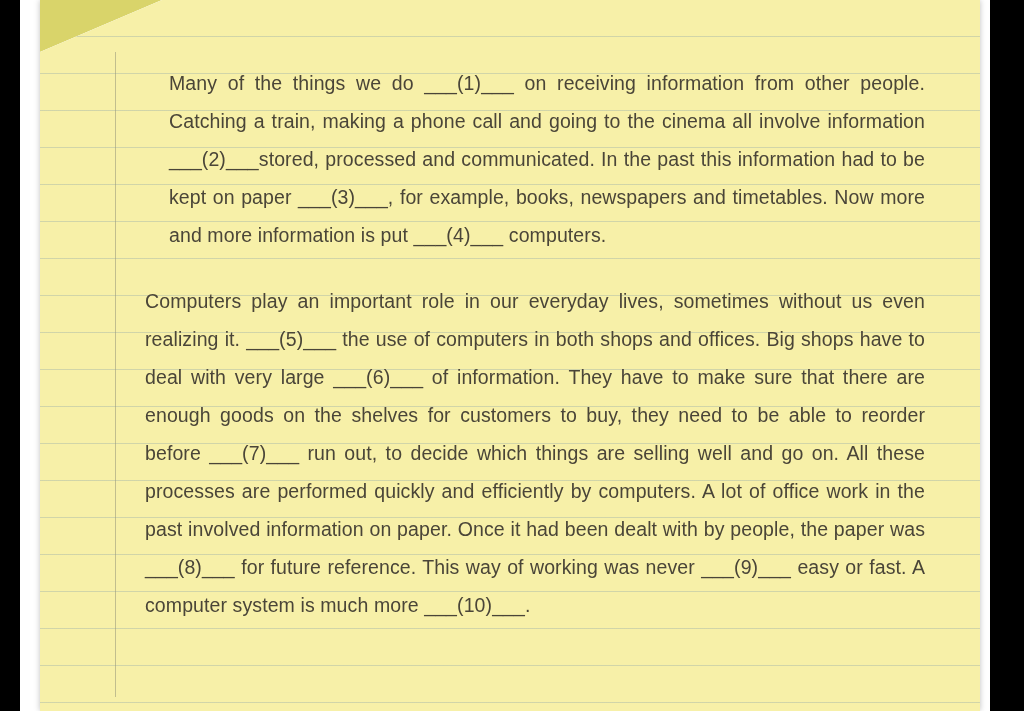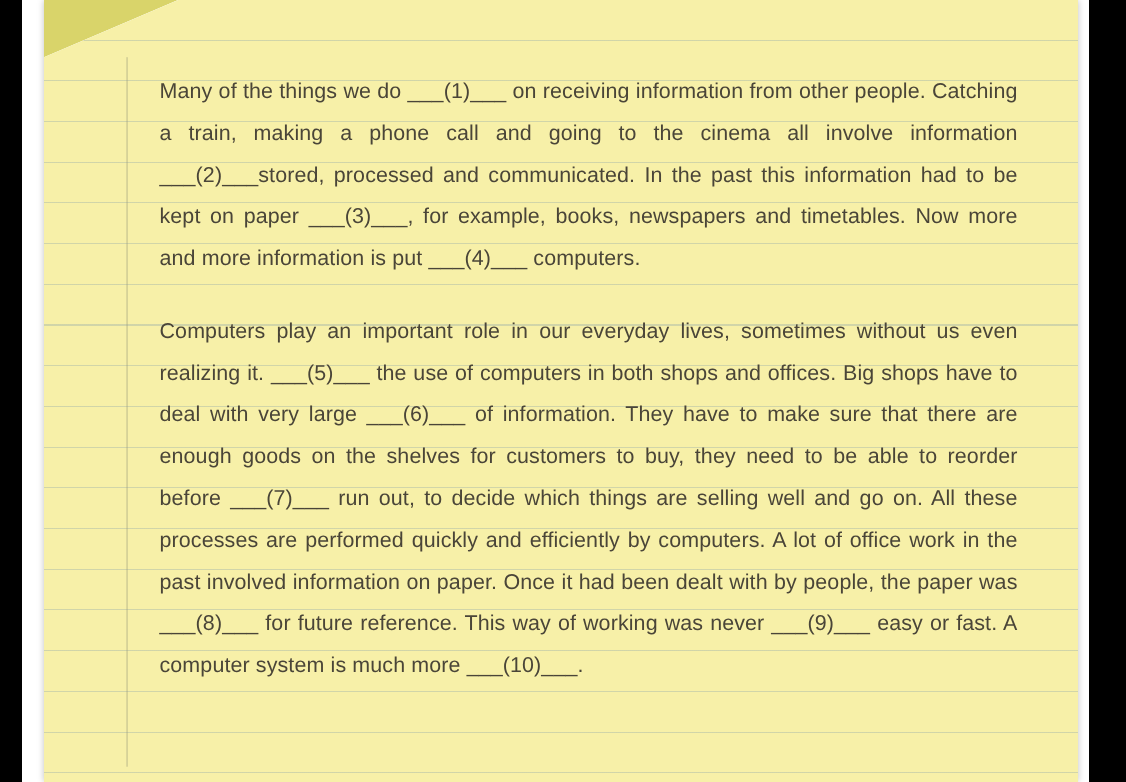--- a/index.html
+++ b/index.html
@@ -85,20 +85,21 @@
     text-align: justify;
     text-justify: inter-word;
     margin: 0 0 12px 0;
     letter-spacing: 0.1px;
   }
   .para.last {
     margin-bottom: 0;
   }
   .para:first-child {
     margin-bottom: 28px;
+    margin-left: 24px;
   }
   
   #right-bar {
     position: absolute;
     right: 0;
     top: 0;
     width: 34px;
     height: 711px;
     background: #000000;
   }

